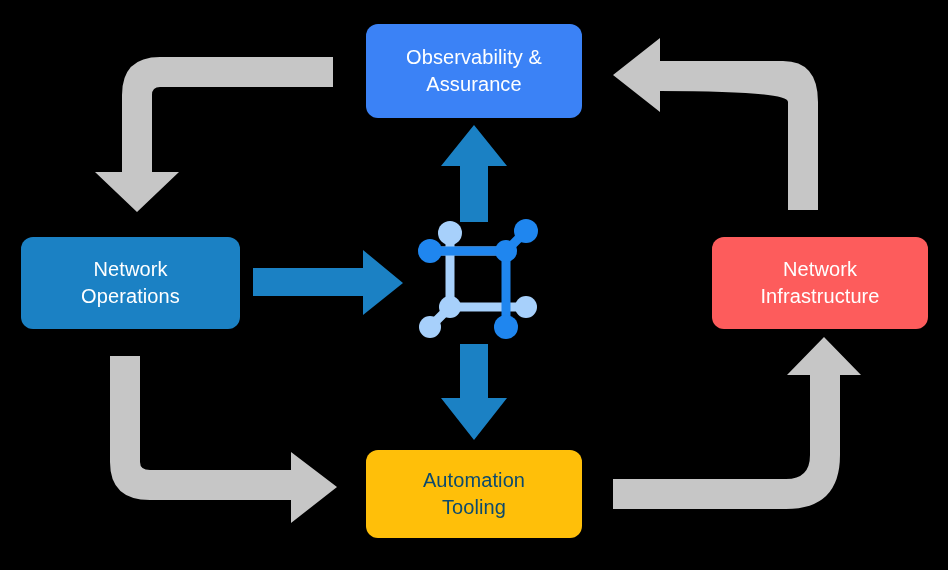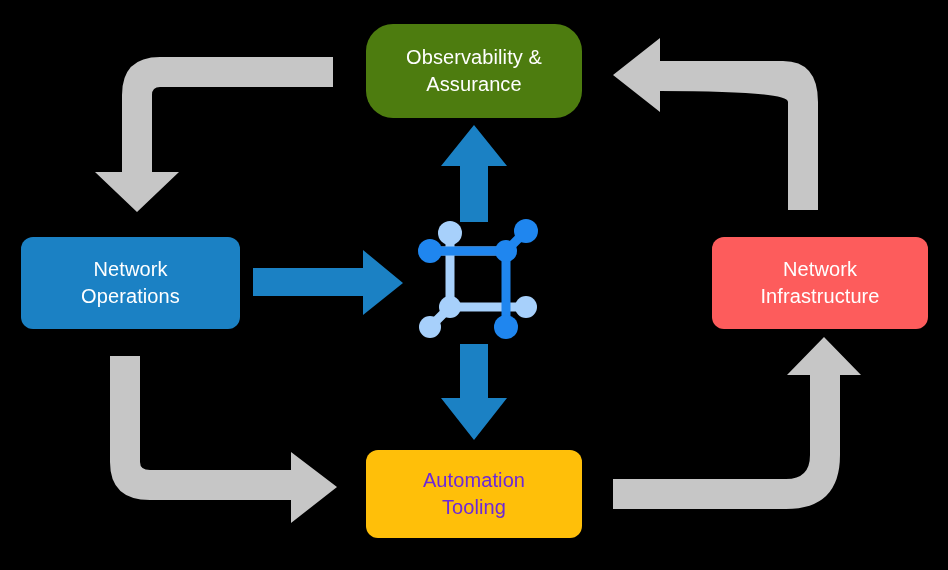--- a/index.html
+++ b/index.html
@@ -179,25 +179,25 @@
     </g>
 
     <g fill="#1f86ef">
       <circle cx="12" cy="32" r="12"></circle>
       <circle cx="88" cy="32" r="11"></circle>
       <circle cx="108" cy="12" r="12"></circle>
       <circle cx="88" cy="108" r="12"></circle>
     </g>
   </svg>
 
-  <div class="node-box" id="box-observability" style="background: #4d7c0f; color: rgb(255, 255, 255); border-radius: 27px;">Observability &amp;
+  <div class="node-box" id="box-observability" style="background: #3b82f6; color: rgb(255, 255, 255);">Observability &amp;
 Assurance</div>
 
   <div class="node-box" id="box-operations" style="background: rgb(27, 129, 196); color: rgb(255, 255, 255);">Network
 Operations</div>
 
   <div class="node-box" id="box-infrastructure" style="background: rgb(253, 92, 92); color: rgb(255, 255, 255);">Network
 Infrastructure</div>
 
-  <div class="node-box" id="box-automation" style="background: rgb(255, 191, 9); color: #6d28d9;">Automation
+  <div class="node-box" id="box-automation" style="background: rgb(255, 191, 9); color: #0c4a6e;">Automation
 Tooling</div>
 
 </div>
 
 </body></html>

